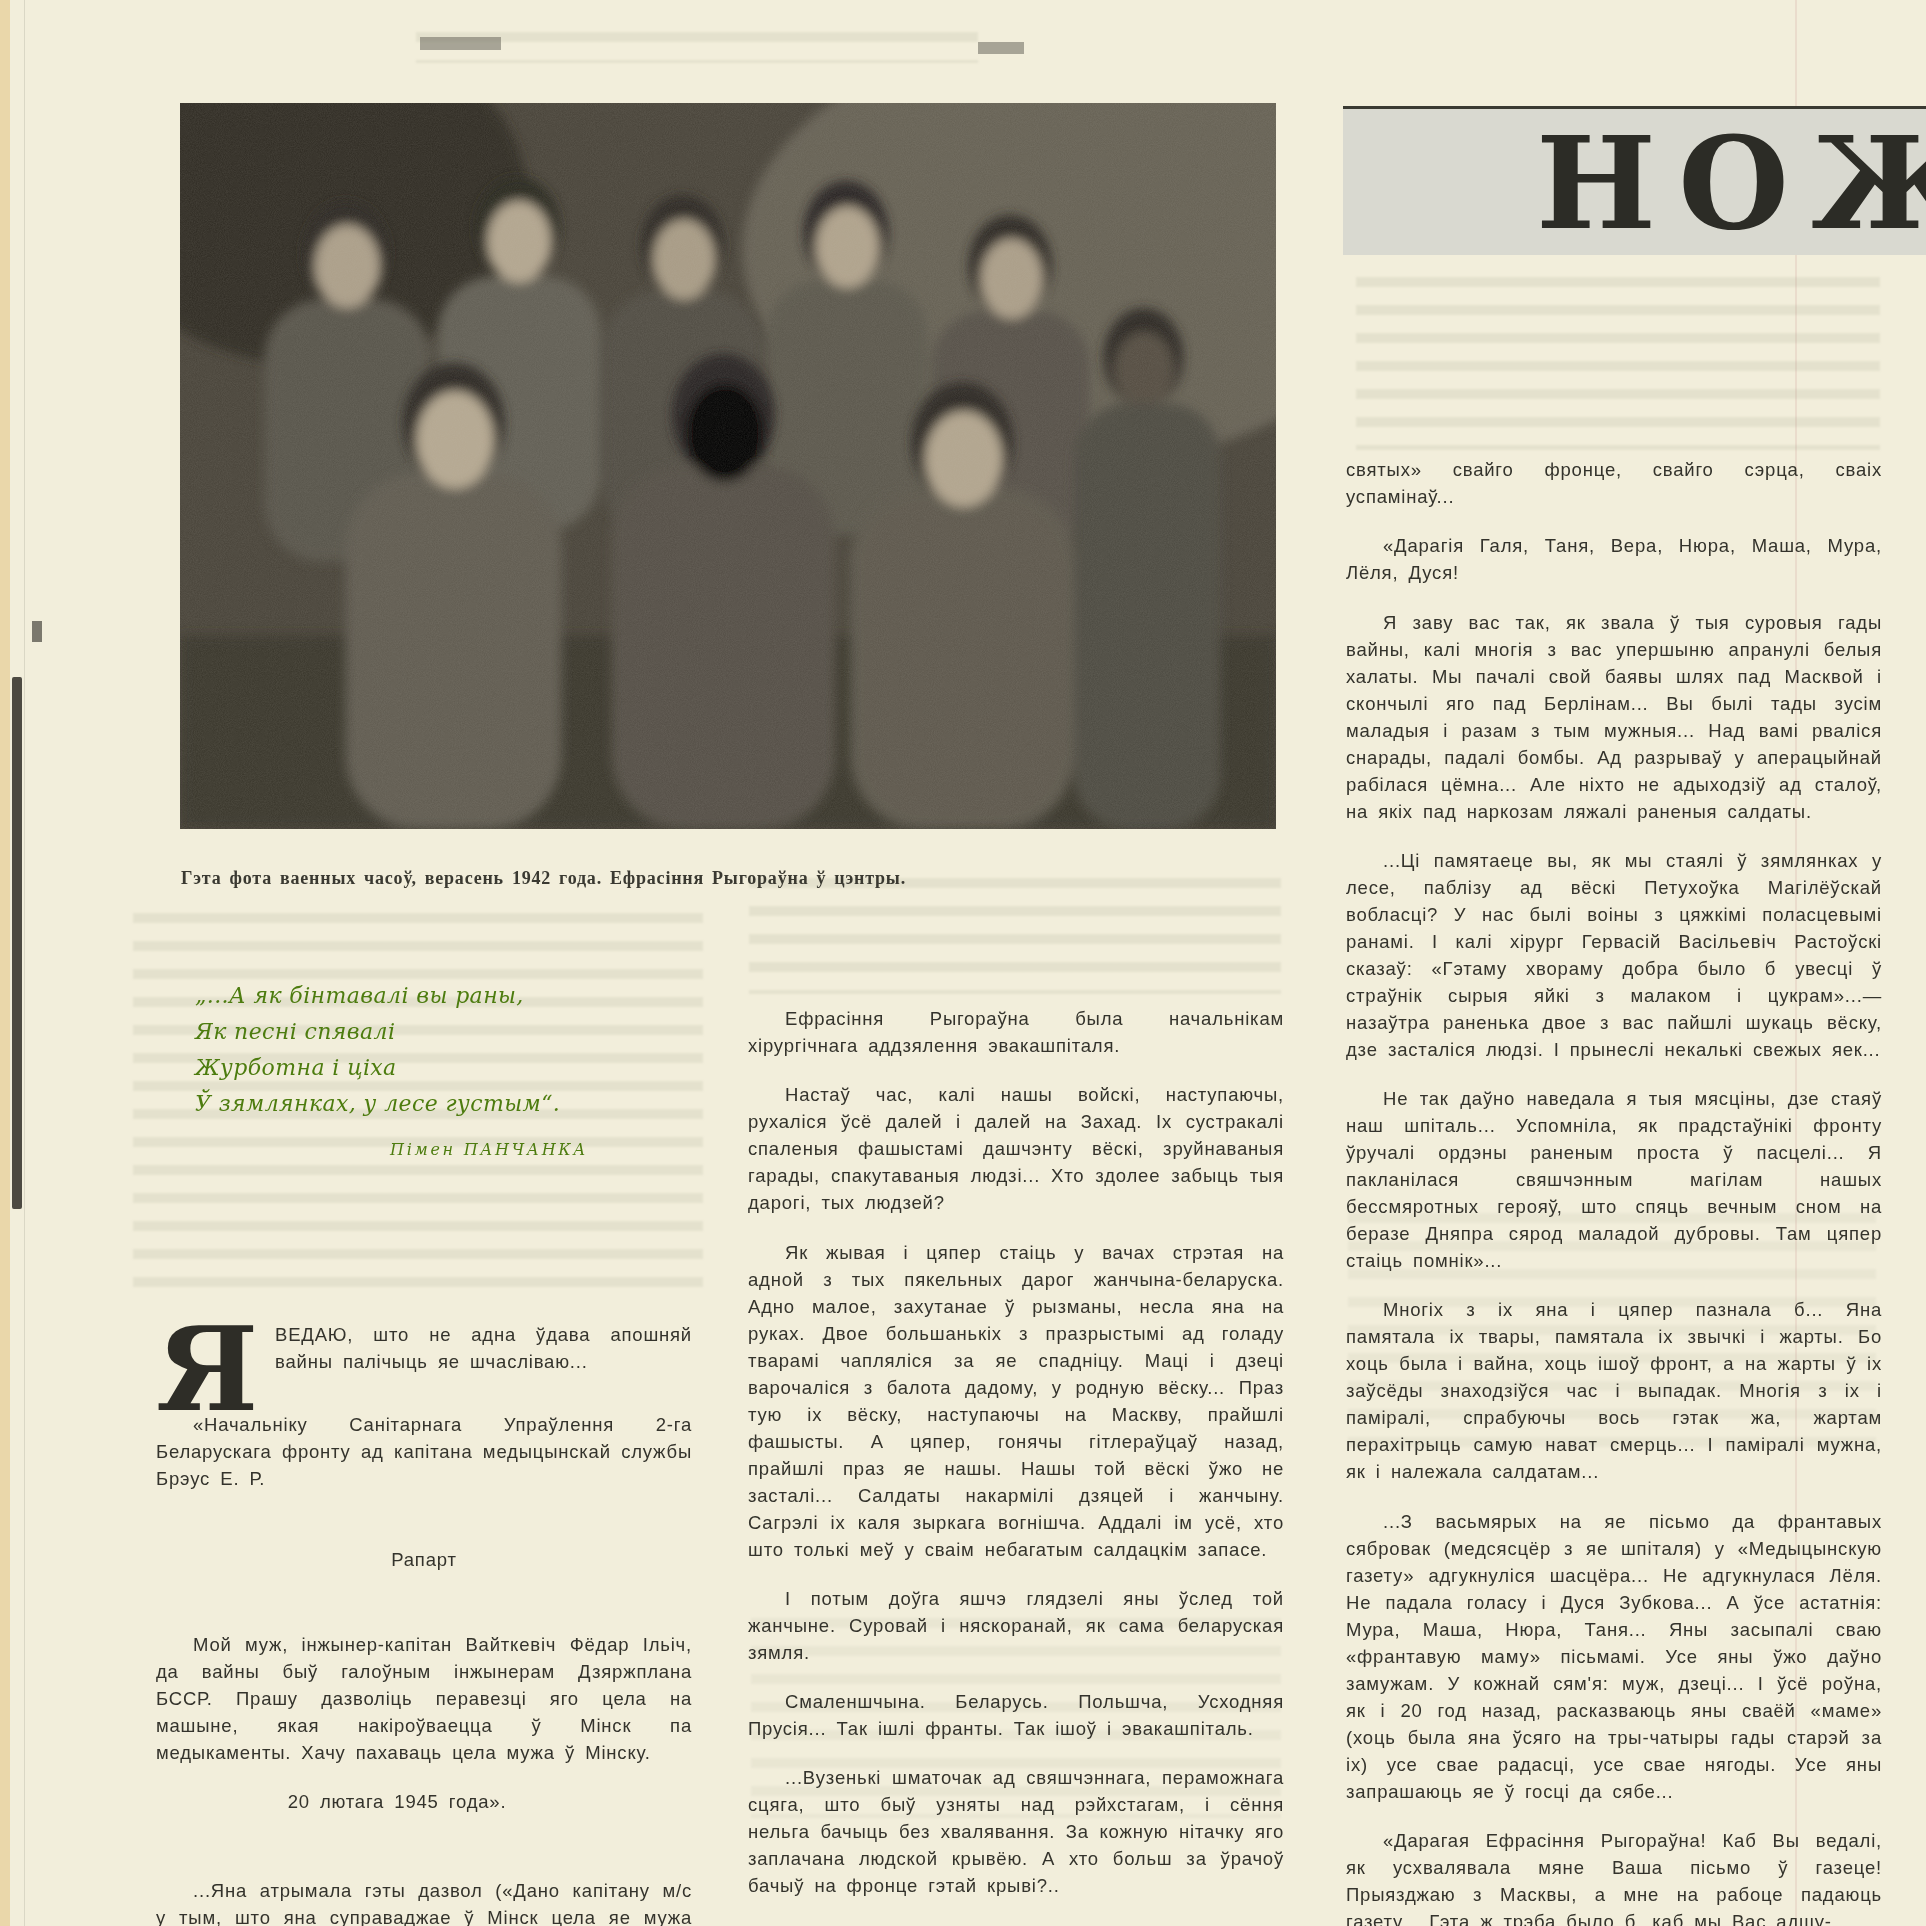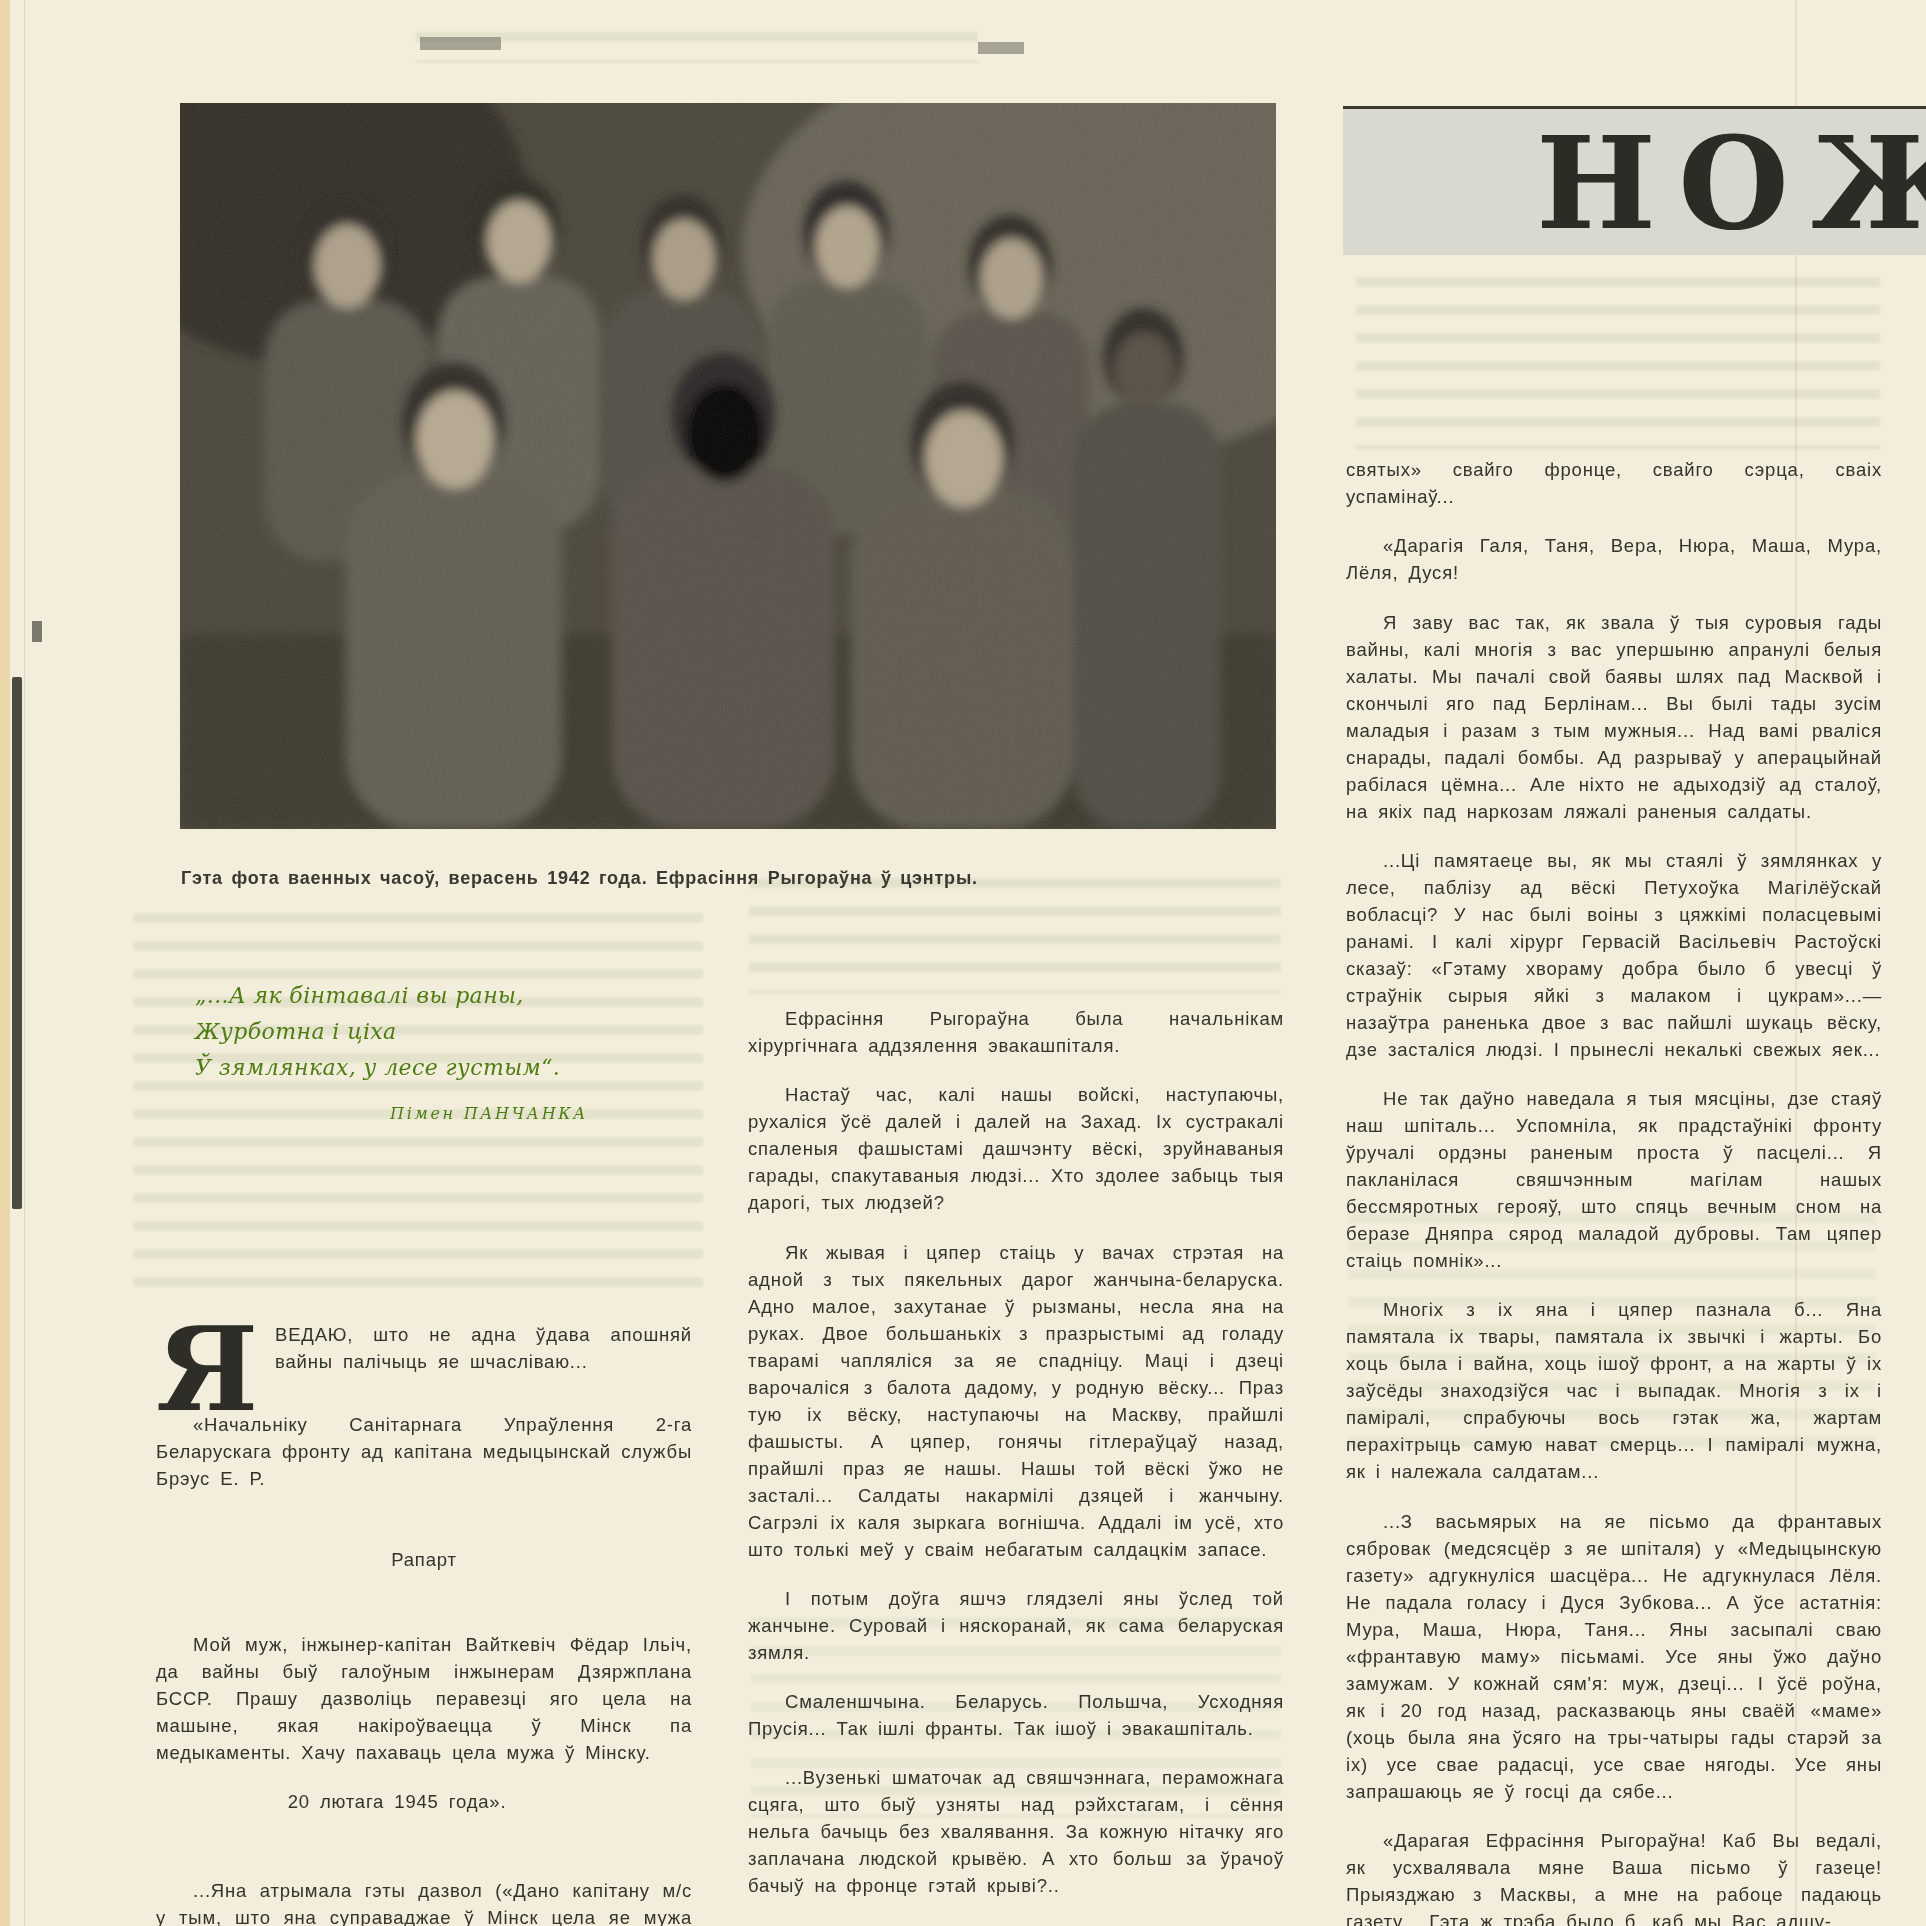--- a/index.html
+++ b/index.html
@@ -10,21 +10,21 @@
   .spine-hairline{position:absolute;left:24px;top:0;width:1.2px;height:100%;background:rgba(80,78,66,.14);}
   .spine-bar{position:absolute;left:11.6px;top:677px;width:10.8px;height:532px;background:#4d4a42;border-radius:1.9px;}
   .spine-tick{position:absolute;left:32px;top:621px;width:10px;height:21px;background:#5d5a51;opacity:.8;}
   .crease{position:absolute;left:1795px;top:0;width:1.5px;height:100%;background:rgba(205,160,148,.22);}
 
   
   .photo{position:absolute;left:180px;top:103px;width:1096px;height:726px;background:#453f36;}
   .photo svg{display:block;width:100%;height:100%;}
 
   .caption{position:absolute;left:181px;top:868px;width:1102px;font-size:18px;font-weight:bold;
-           letter-spacing:0.8px;word-spacing:2.7px;color:#3a3931;}
+           letter-spacing:0.8px;word-spacing:2.7px;color:#3a3931;font-family:Liberation Serif, serif;}
 
   
   .headline-strip{position:absolute;left:1343px;top:106px;width:622px;height:146px;
                   background:#d9d9d0;border-top:3.1px solid #3a3a32;overflow:visible;}
   .headline{position:absolute;left:193px;top:10.8px;font-family:"DejaVu Serif",serif;font-weight:bold;
             font-size:127px;line-height:127px;letter-spacing:22.3px;color:#2c2c26;white-space:nowrap;}
 
   
   .poem{position:absolute;left:195px;top:978px;width:547px;font-family:"DejaVu Serif",serif;
         font-style:italic;font-size:22px;line-height:36px;color:#4d7c0f;letter-spacing:0.4px;}
@@ -126,20 +126,21 @@
   <div class="caption">Гэта фота ваенных часоў,  верасень 1942 года. Ефрасіння Рыгораўна ў цэнтры.</div>
 
   <div class="headline-strip">
     <div class="headline">НОЖ,</div>
   </div>
 
   <div class="poem">
     <div>
 
     <div class="poem-line">„...А як бінтавалі вы раны,</div>
+        <div class="poem-line">Як песні спявалі</div>
         <div class="poem-line">Журботна і ціха</div>
         <div class="poem-line">Ў зямлянках, у лесе густым“.</div>
       </div>
     <div class="poem-author">Пімен ПАНЧАНКА</div>
   </div>
 
   <div class="col col-left">
     <p class="para lead">
       <span class="dropcap">Я</span><span>ВЕДАЮ, што не адна ўдава апошняй вайны палічыць яе шчасліваю...</span>
     </p>

